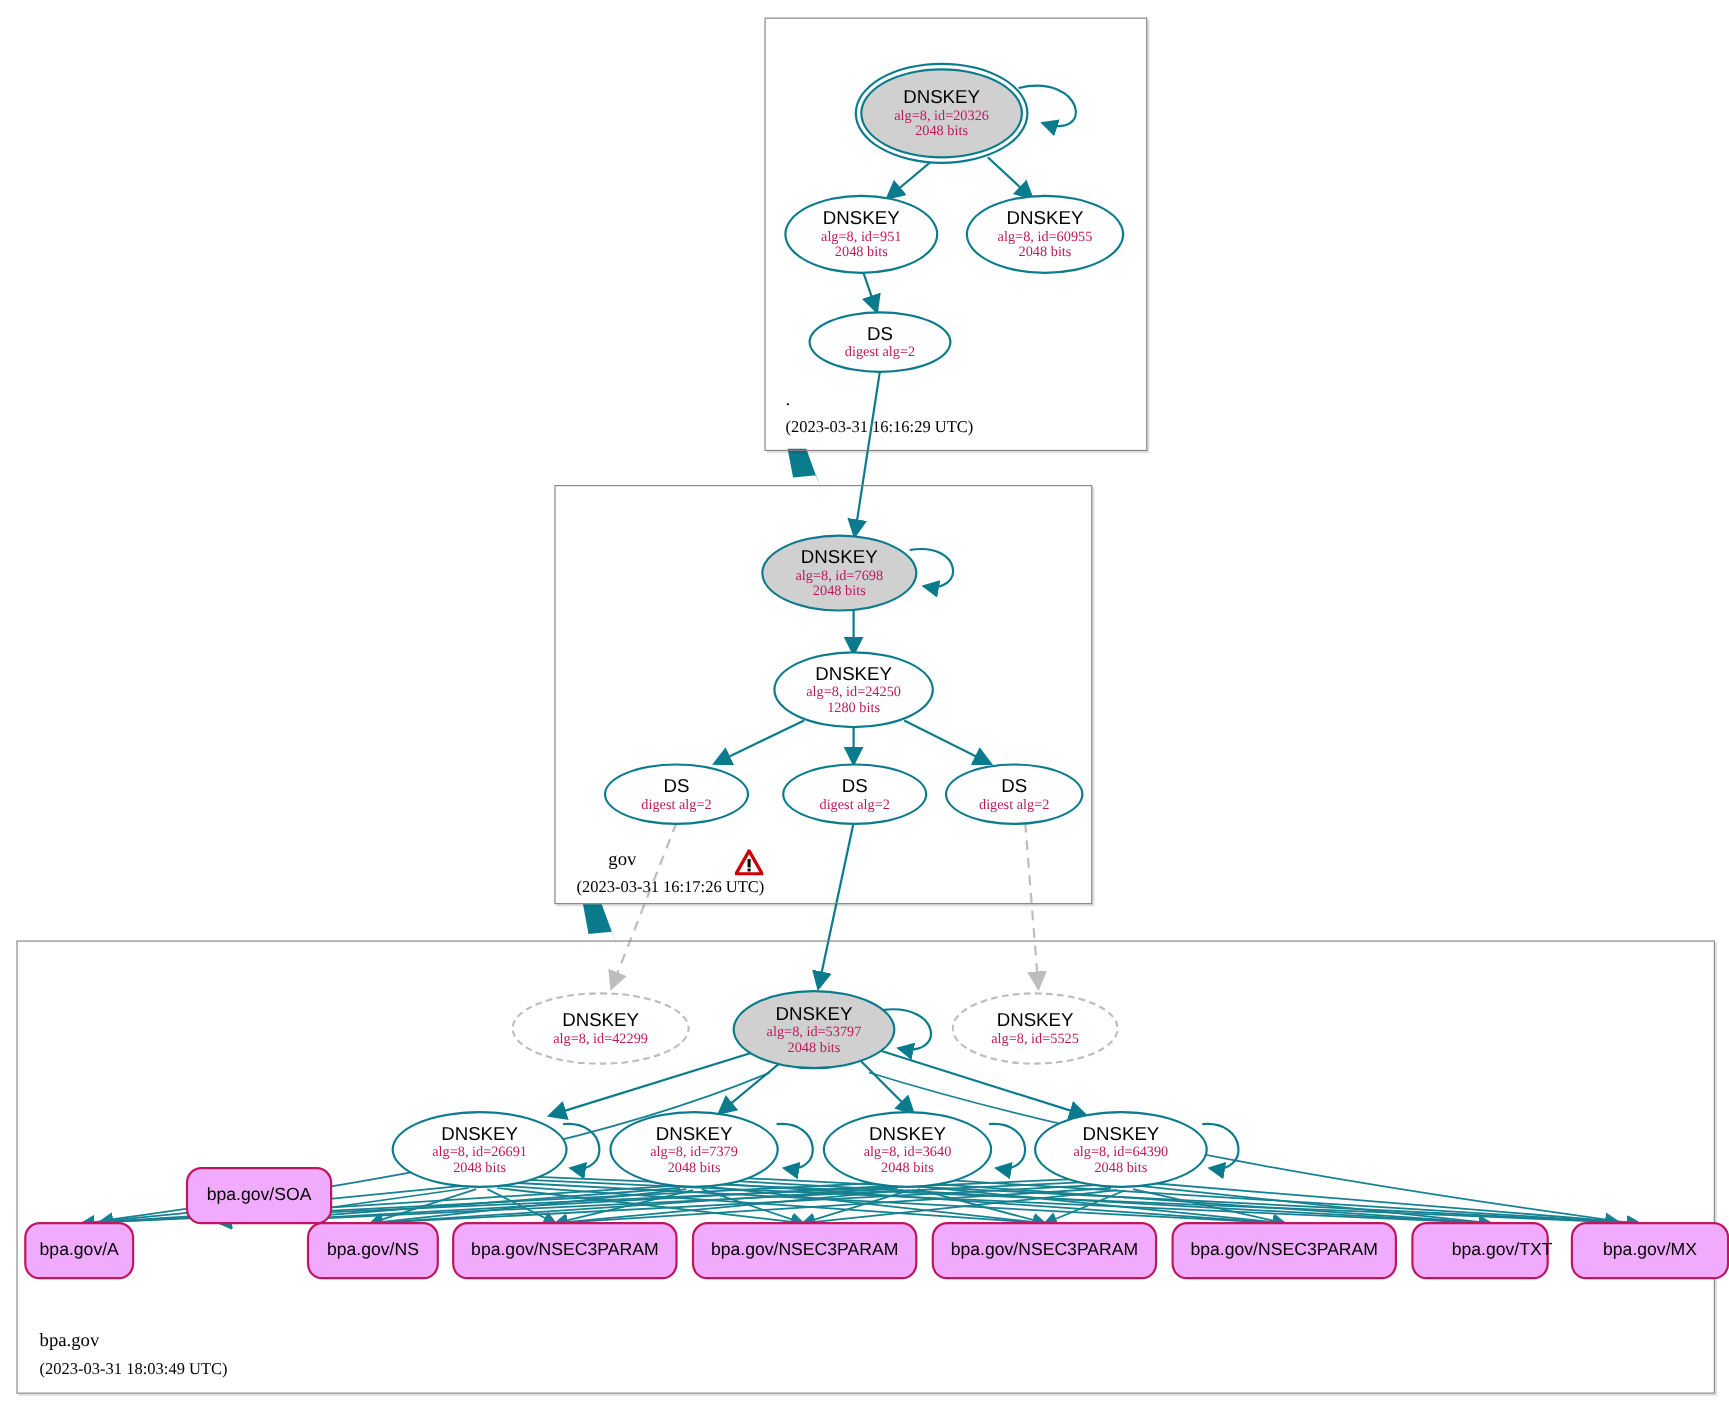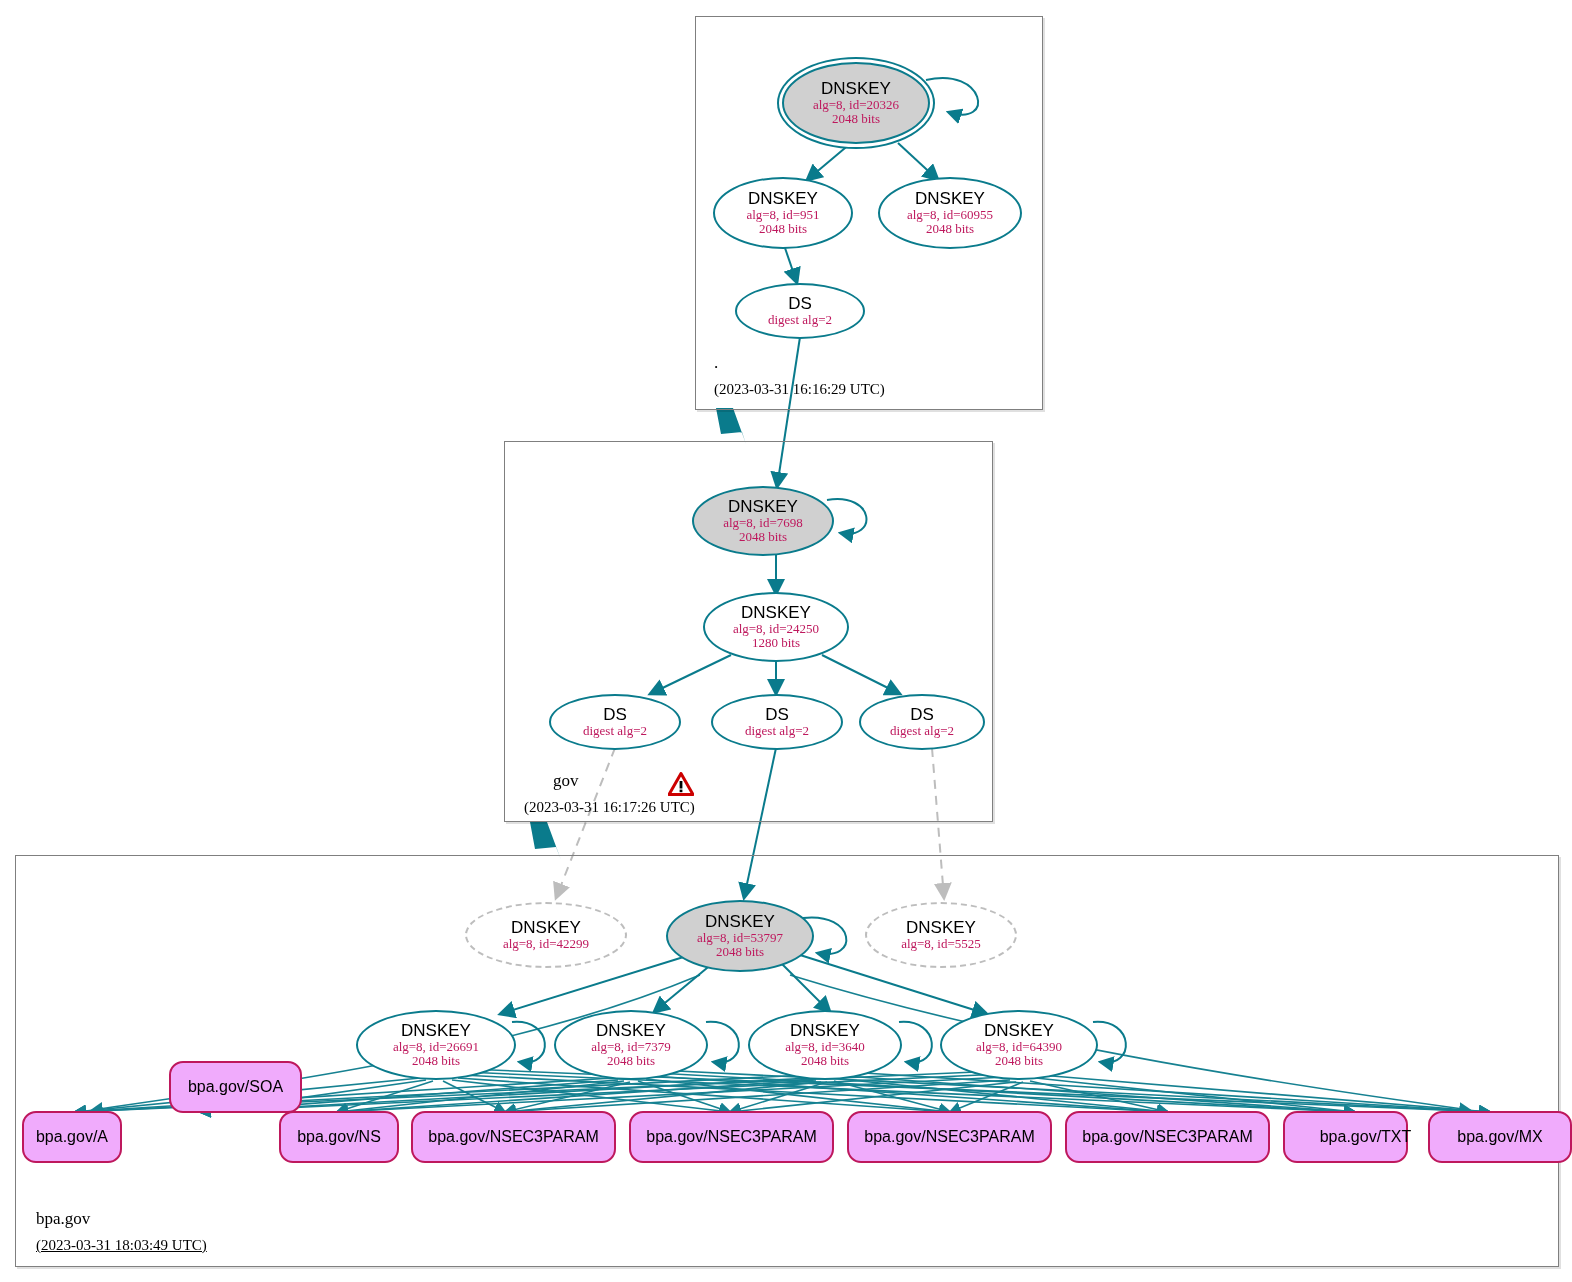--- a/index.html
+++ b/index.html
@@ -180,21 +180,21 @@
   <div class="zone-label zone-name" style="left:524px;top:771px;margin-left:29px;">gov</div>
   <div class="zone-label zone-time" style="left:524px;top:799px;">(2023-03-31 16:17:26 UTC)</div>
   <svg class="warn-icon" style="left:668px;top:772px;" viewBox="0 0 26 24">
     <path d="M13,1.5 L25,22.5 L1,22.5 Z" fill="#ffffff" stroke="#cc0000" stroke-width="3" stroke-linejoin="round"></path>
     <rect x="11.6" y="9" width="2.8" height="7.5" fill="#000000"></rect>
     <rect x="11.6" y="17.6" width="2.8" height="2.6" fill="#000000"></rect>
   </svg>
 
   <div class="zone-box" style="left:15px;top:855px;width:1544px;height:412px;"></div>
   <div class="zone-label zone-name" style="left:36px;top:1209px;">bpa.gov</div>
-  <div class="zone-label zone-time" style="left:36px;top:1237px;text-decoration:underline;">(2023-03-31 18:03:49 UTC)</div>
+  <div class="zone-label zone-time" style="left:36px;top:1237px;">(2023-03-31 18:03:49 UTC)</div>
 
   <div class="node ellipse filled dbl" style="left:782px;top:62px;width:148px;height:82px;">
     <div class="n-title">DNSKEY</div>
     <div class="n-sub">alg=8, id=20326</div>
     <div class="n-sub">2048 bits</div>
   </div>
 
   <div class="node ellipse" style="left:713px;top:177px;width:140px;height:72px;">
     <div class="n-title">DNSKEY</div>
     <div class="n-sub">alg=8, id=951</div>

